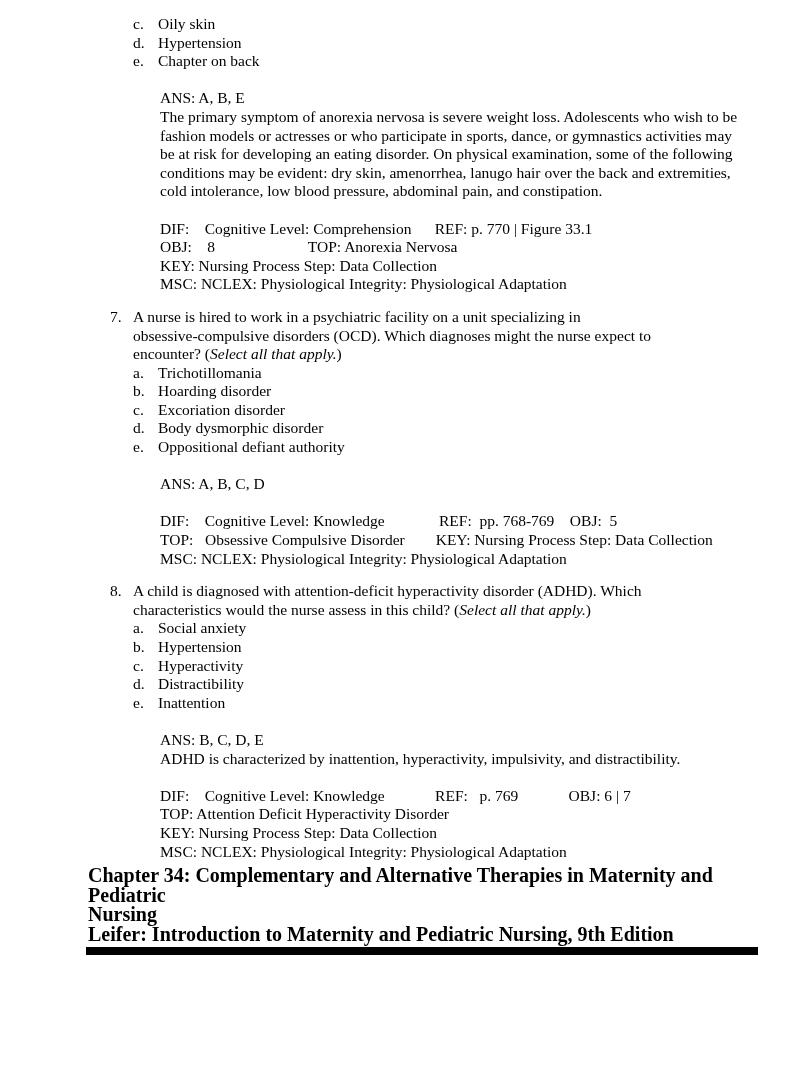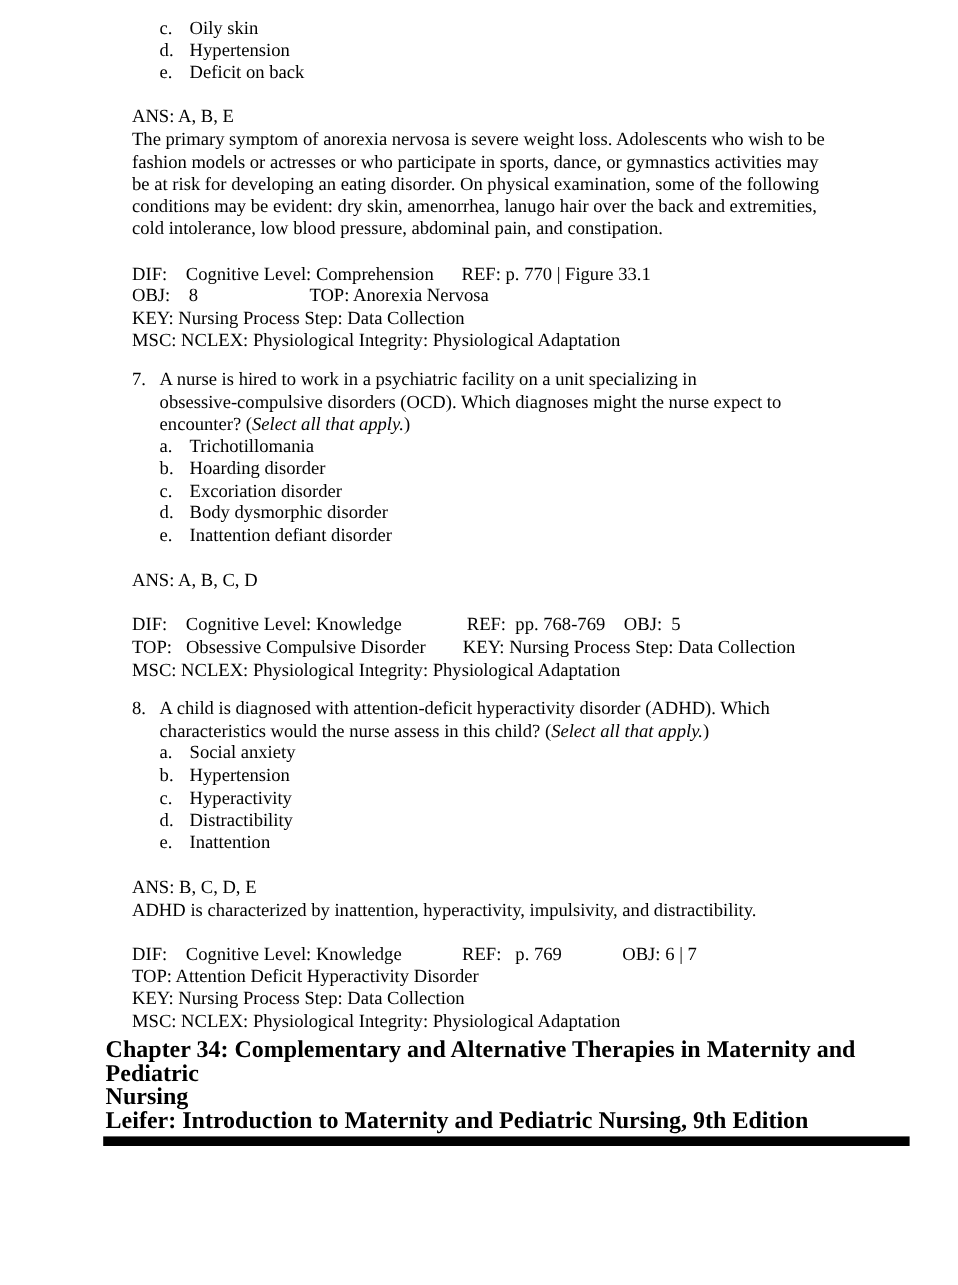--- a/index.html
+++ b/index.html
@@ -4,21 +4,21 @@
 <style>
   html, body { margin:0; padding:0; }
   body {
     width:798px; height:1071px; overflow:hidden;
     background:#ffffff; color:#000000;
     font-family:"Liberation Serif", serif;
     font-size:15.5px; line-height:18.6px;
   }
   .page { box-sizing:border-box; width:798px; height:1071px; padding:15px 30px 0 88px; }
   p { margin:0; }
-  .indent { margin-left:22px; }
+  .indent { margin-left:72px; }
   .opt-row { display:flex; margin-left:45px; }
   .opt-letter { flex:none; width:25px; }
   .q-row { display:flex; }
   .q-num { flex:none; width:23px; margin-left:22px; }
   .stem, .ans, .rationale, .meta-line, .heading { white-space:pre-wrap; }
   .ans-block { margin-top:18.6px; }
   .meta-block { margin-top:18.6px; }
   .question { margin-top:14px; }
   .footer { margin-top:5px; }
   .heading { font-size:20px; font-weight:bold; line-height:19.5px; }
@@ -35,21 +35,21 @@
       <div class="opt-row">
         <span class="opt-letter">c.</span>
         <span class="opt-text">Oily skin</span>
       </div>
       <div class="opt-row">
         <span class="opt-letter">d.</span>
         <span class="opt-text">Hypertension</span>
       </div>
       <div class="opt-row">
         <span class="opt-letter">e.</span>
-        <span class="opt-text">Deficit on back</span>
+        <span class="opt-text">Chapter on back</span>
       </div>
     </div>
     <div class="ans-block indent">
       <p class="ans">ANS: A, B, E</p>
       <p class="rationale">The primary symptom of anorexia nervosa is severe weight loss. Adolescents who wish to be
 fashion models or actresses or who participate in sports, dance, or gymnastics activities may
 be at risk for developing an eating disorder. On physical examination, some of the following
 conditions may be evident: dry skin, amenorrhea, lanugo hair over the back and extremities,
 cold intolerance, low blood pressure, abdominal pain, and constipation.</p>
     </div>
@@ -80,21 +80,21 @@
       <div class="opt-row">
         <span class="opt-letter">c.</span>
         <span class="opt-text">Excoriation disorder</span>
       </div>
       <div class="opt-row">
         <span class="opt-letter">d.</span>
         <span class="opt-text">Body dysmorphic disorder</span>
       </div>
       <div class="opt-row">
         <span class="opt-letter">e.</span>
-        <span class="opt-text">Inattention defiant disorder</span>
+        <span class="opt-text">Oppositional defiant authority</span>
       </div>
     </div>
     <div class="ans-block indent">
       <p class="ans">ANS: A, B, C, D</p>
     </div>
     <div class="meta-block indent">
       <p class="meta-line">DIF:    Cognitive Level: Knowledge              REF:  pp. 768-769    OBJ:  5</p>
       <p class="meta-line">TOP:   Obsessive Compulsive Disorder        KEY: Nursing Process Step: Data Collection</p>
       <p class="meta-line">MSC: NCLEX: Physiological Integrity: Physiological Adaptation</p>
     </div>

